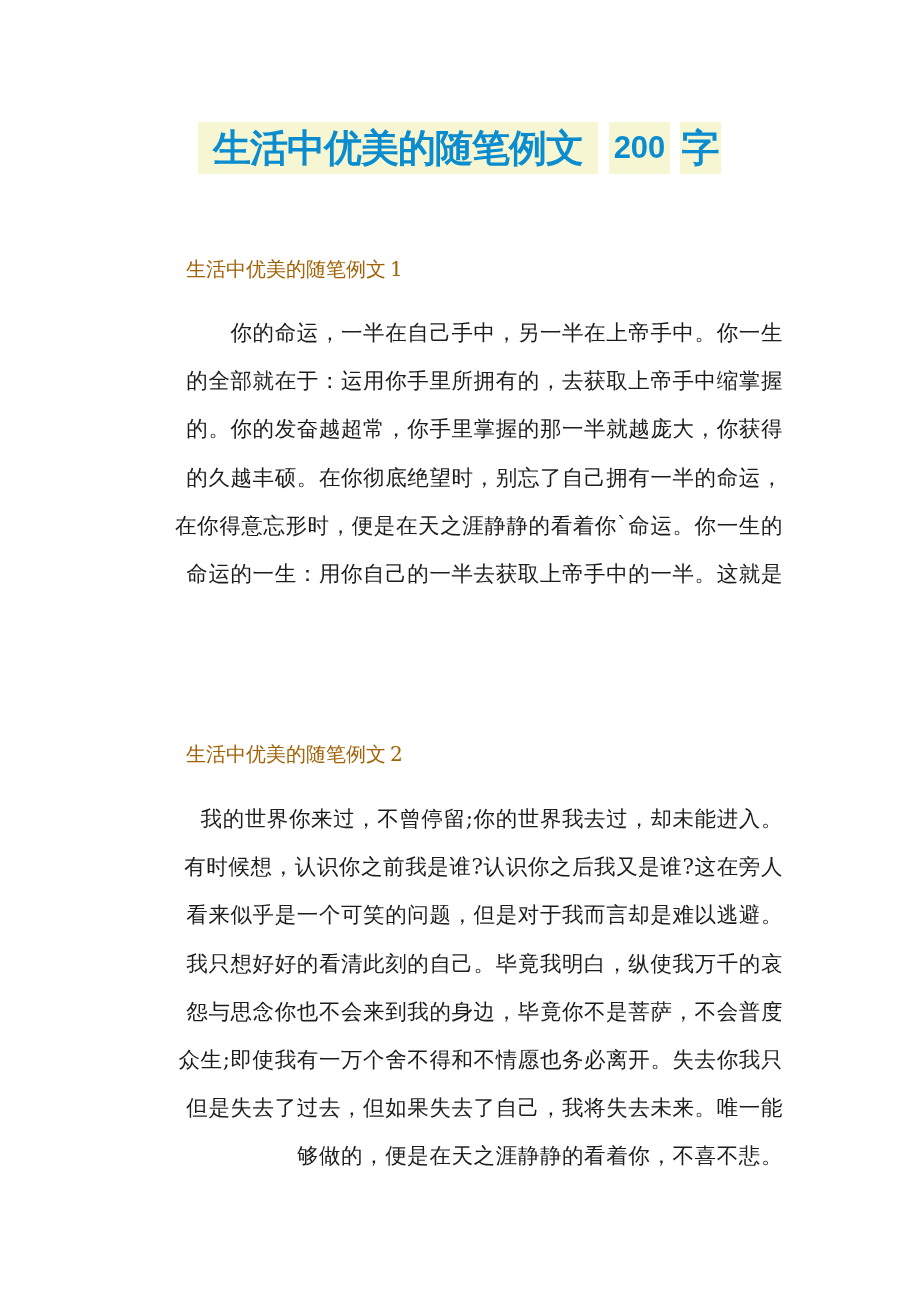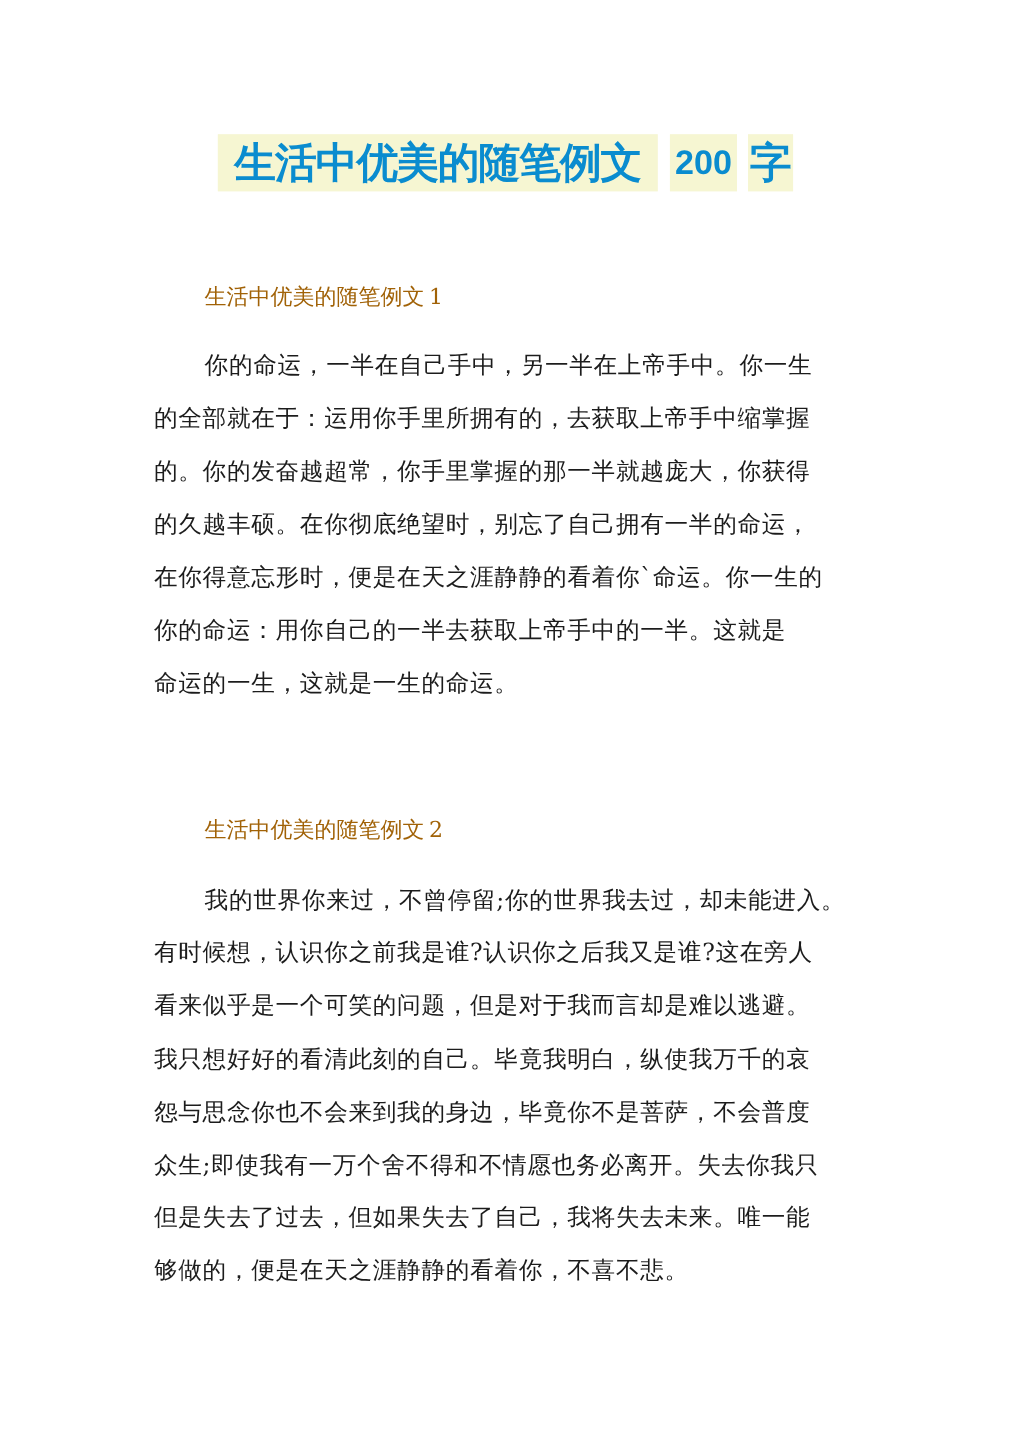--- a/index.html
+++ b/index.html
@@ -57,22 +57,23 @@
       white-space: nowrap;
       font-family: "DejaVu Sans", "Liberation Sans", sans-serif;
     }
     .section-heading .num {
       font-family: "DejaVu Serif", "Liberation Serif", serif;
       margin-left: 4px;
     }
 
     .para {
       position: absolute;
-      left: 140px;
+      left: 123px;
       width: 660px;
+      text-align: right;
     }
     .para-line {
       height: 48.2px;
       line-height: 48.2px;
       font-size: 21.5px;
       white-space: nowrap;
       color: #1c1c1c;
       font-family: "DejaVu Serif", "Liberation Serif", serif;
       letter-spacing: 0.6px;
     }
@@ -94,22 +95,21 @@
   <div class="section-heading" style="top:254px;">
     <span>生活中优美的随笔例文</span><span class="num">1</span>
   </div>
 
   <div class="para" style="top:309px;">
     <div class="para-line indent">你的命运，一半在自己手中，另一半在上帝手中。你一生</div>
     <div class="para-line">的全部就在于：运用你手里所拥有的，去获取上帝手中缩掌握</div>
     <div class="para-line">的。你的发奋越超常，你手里掌握的那一半就越庞大，你获得</div>
     <div class="para-line">的久越丰硕。在你彻底绝望时，别忘了自己拥有一半的命运，</div>
     <div class="para-line">在你得意忘形时，便是在天之涯静静的看着你`命运。你一生的</div>
-    <div class="para-line">你的命运：用你自己的一半去获取上帝手中的一半。这就是</div>
-    <div class="para-line">命运的一生，这就是一生的命运。</div>
+    <div class="para-line">命运的一生：用你自己的一半去获取上帝手中的一半。这就是</div>
   </div>
 
   <div class="section-heading" style="top:739px;">
     <span>生活中优美的随笔例文</span><span class="num">2</span>
   </div>
 
   <div class="para" style="top:795px;">
     <div class="para-line indent">我的世界你来过，不曾停留;你的世界我去过，却未能进入。</div>
     <div class="para-line">有时候想，认识你之前我是谁?认识你之后我又是谁?这在旁人</div>
     <div class="para-line">看来似乎是一个可笑的问题，但是对于我而言却是难以逃避。</div>

